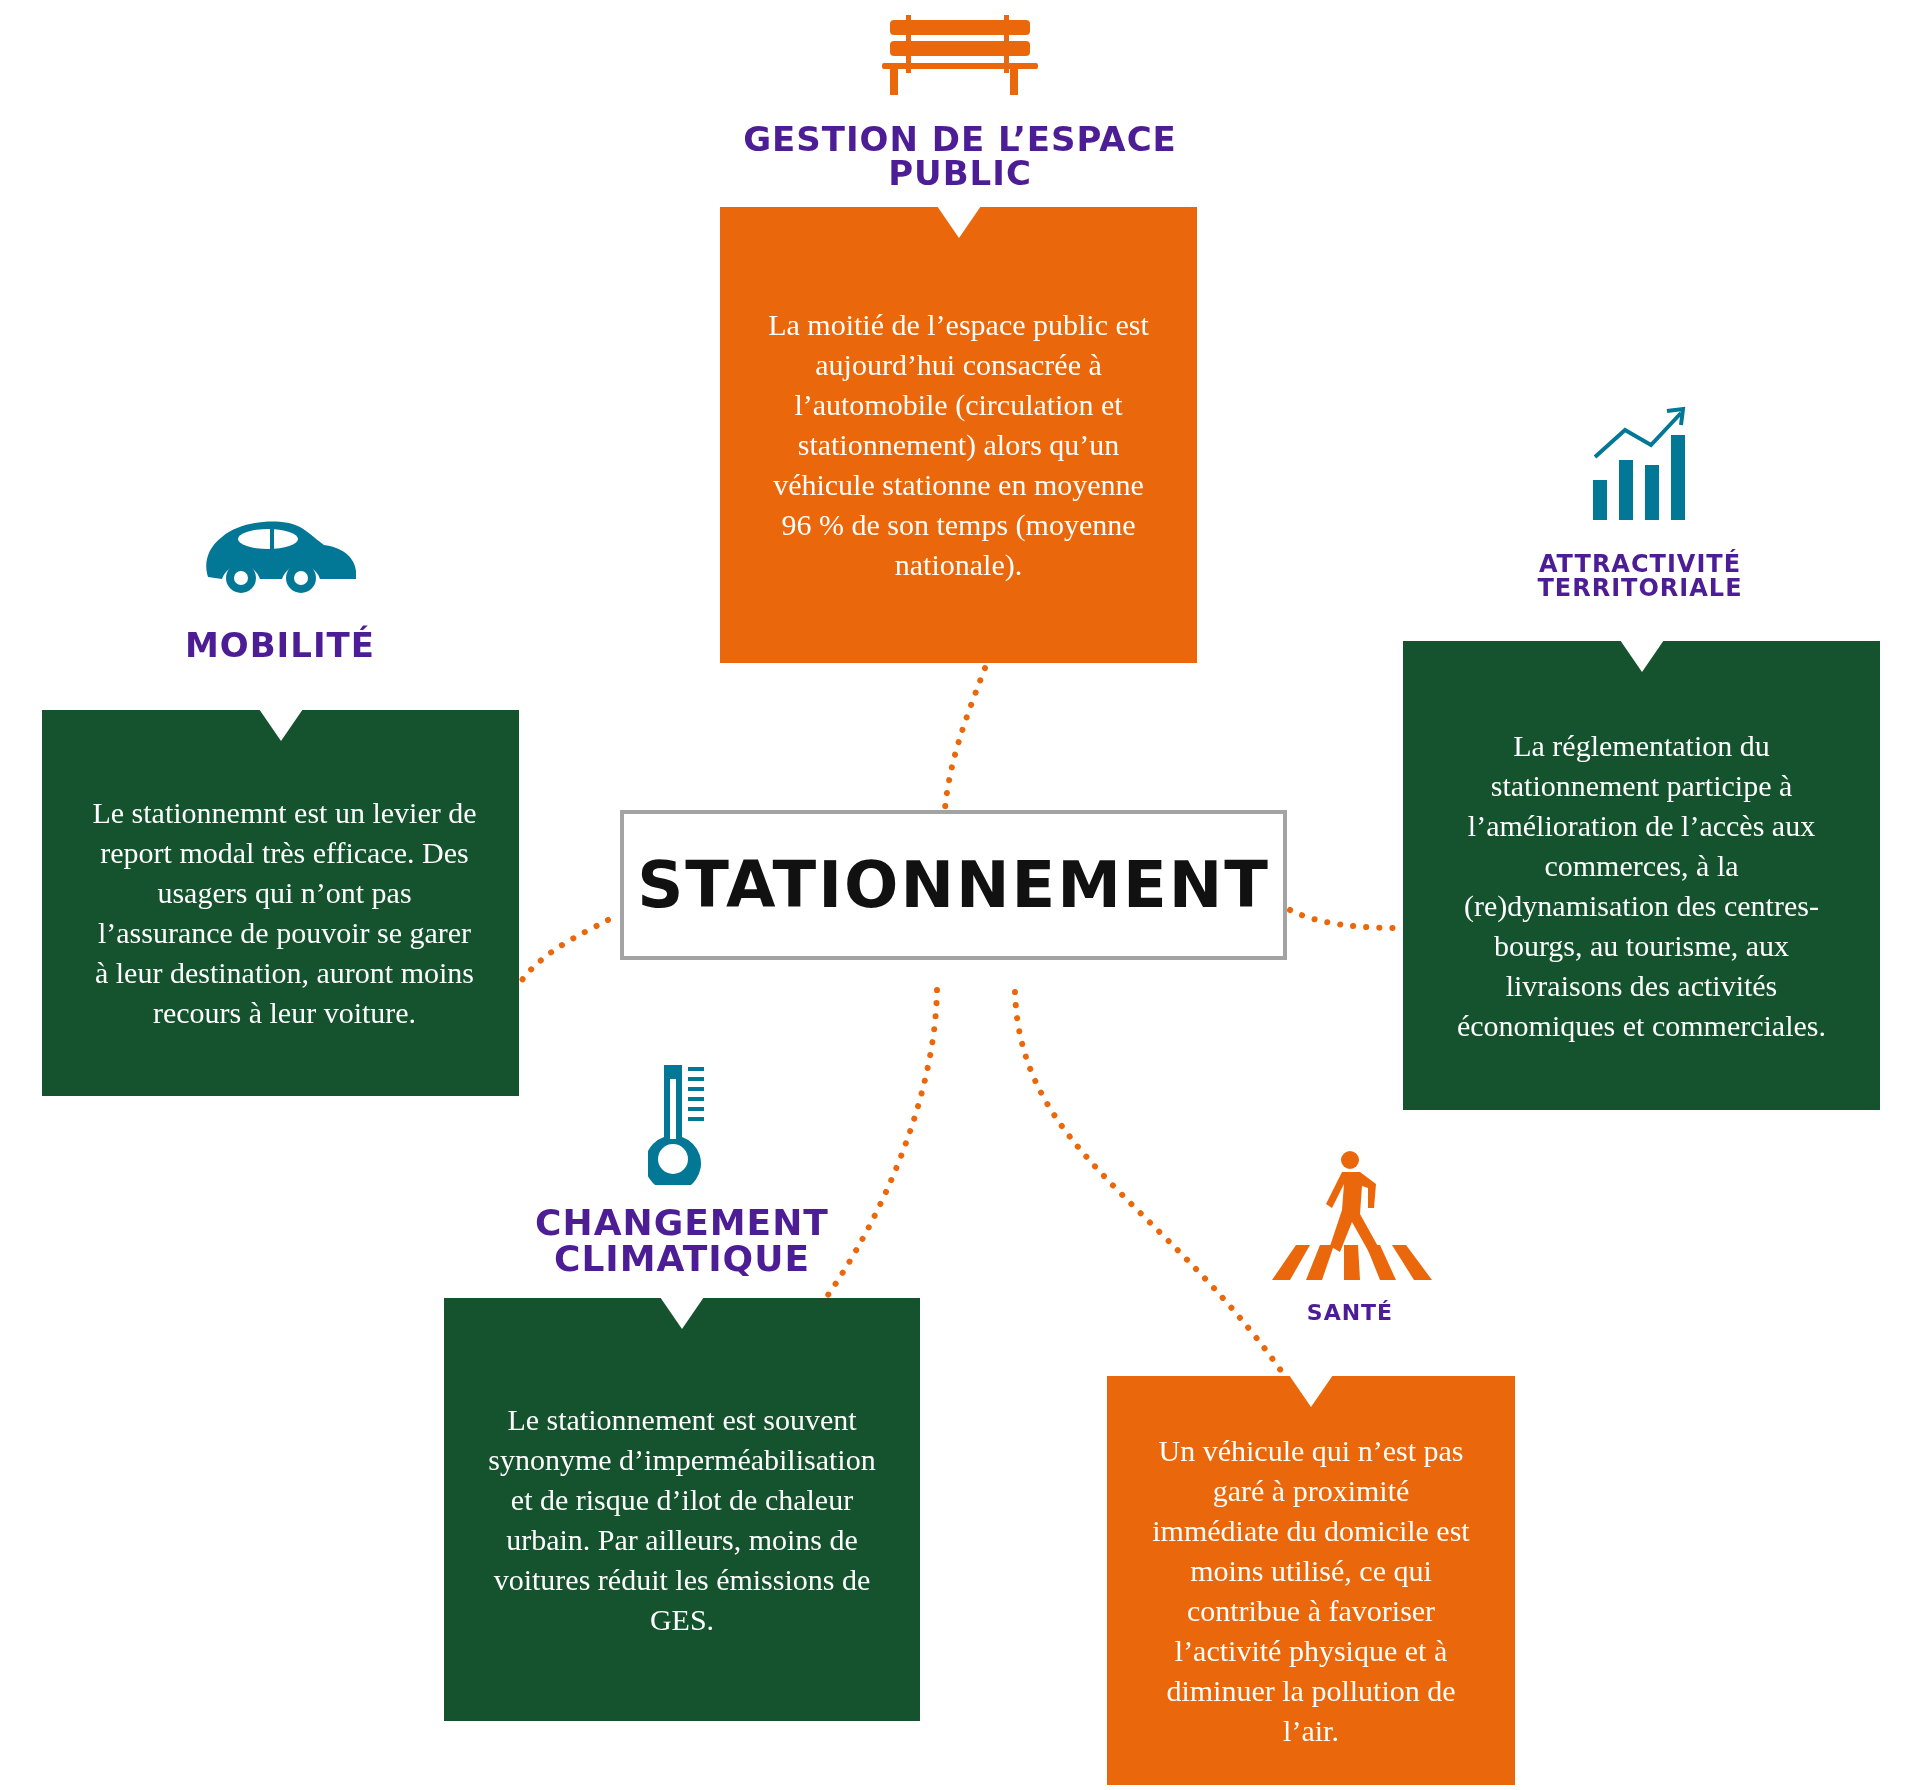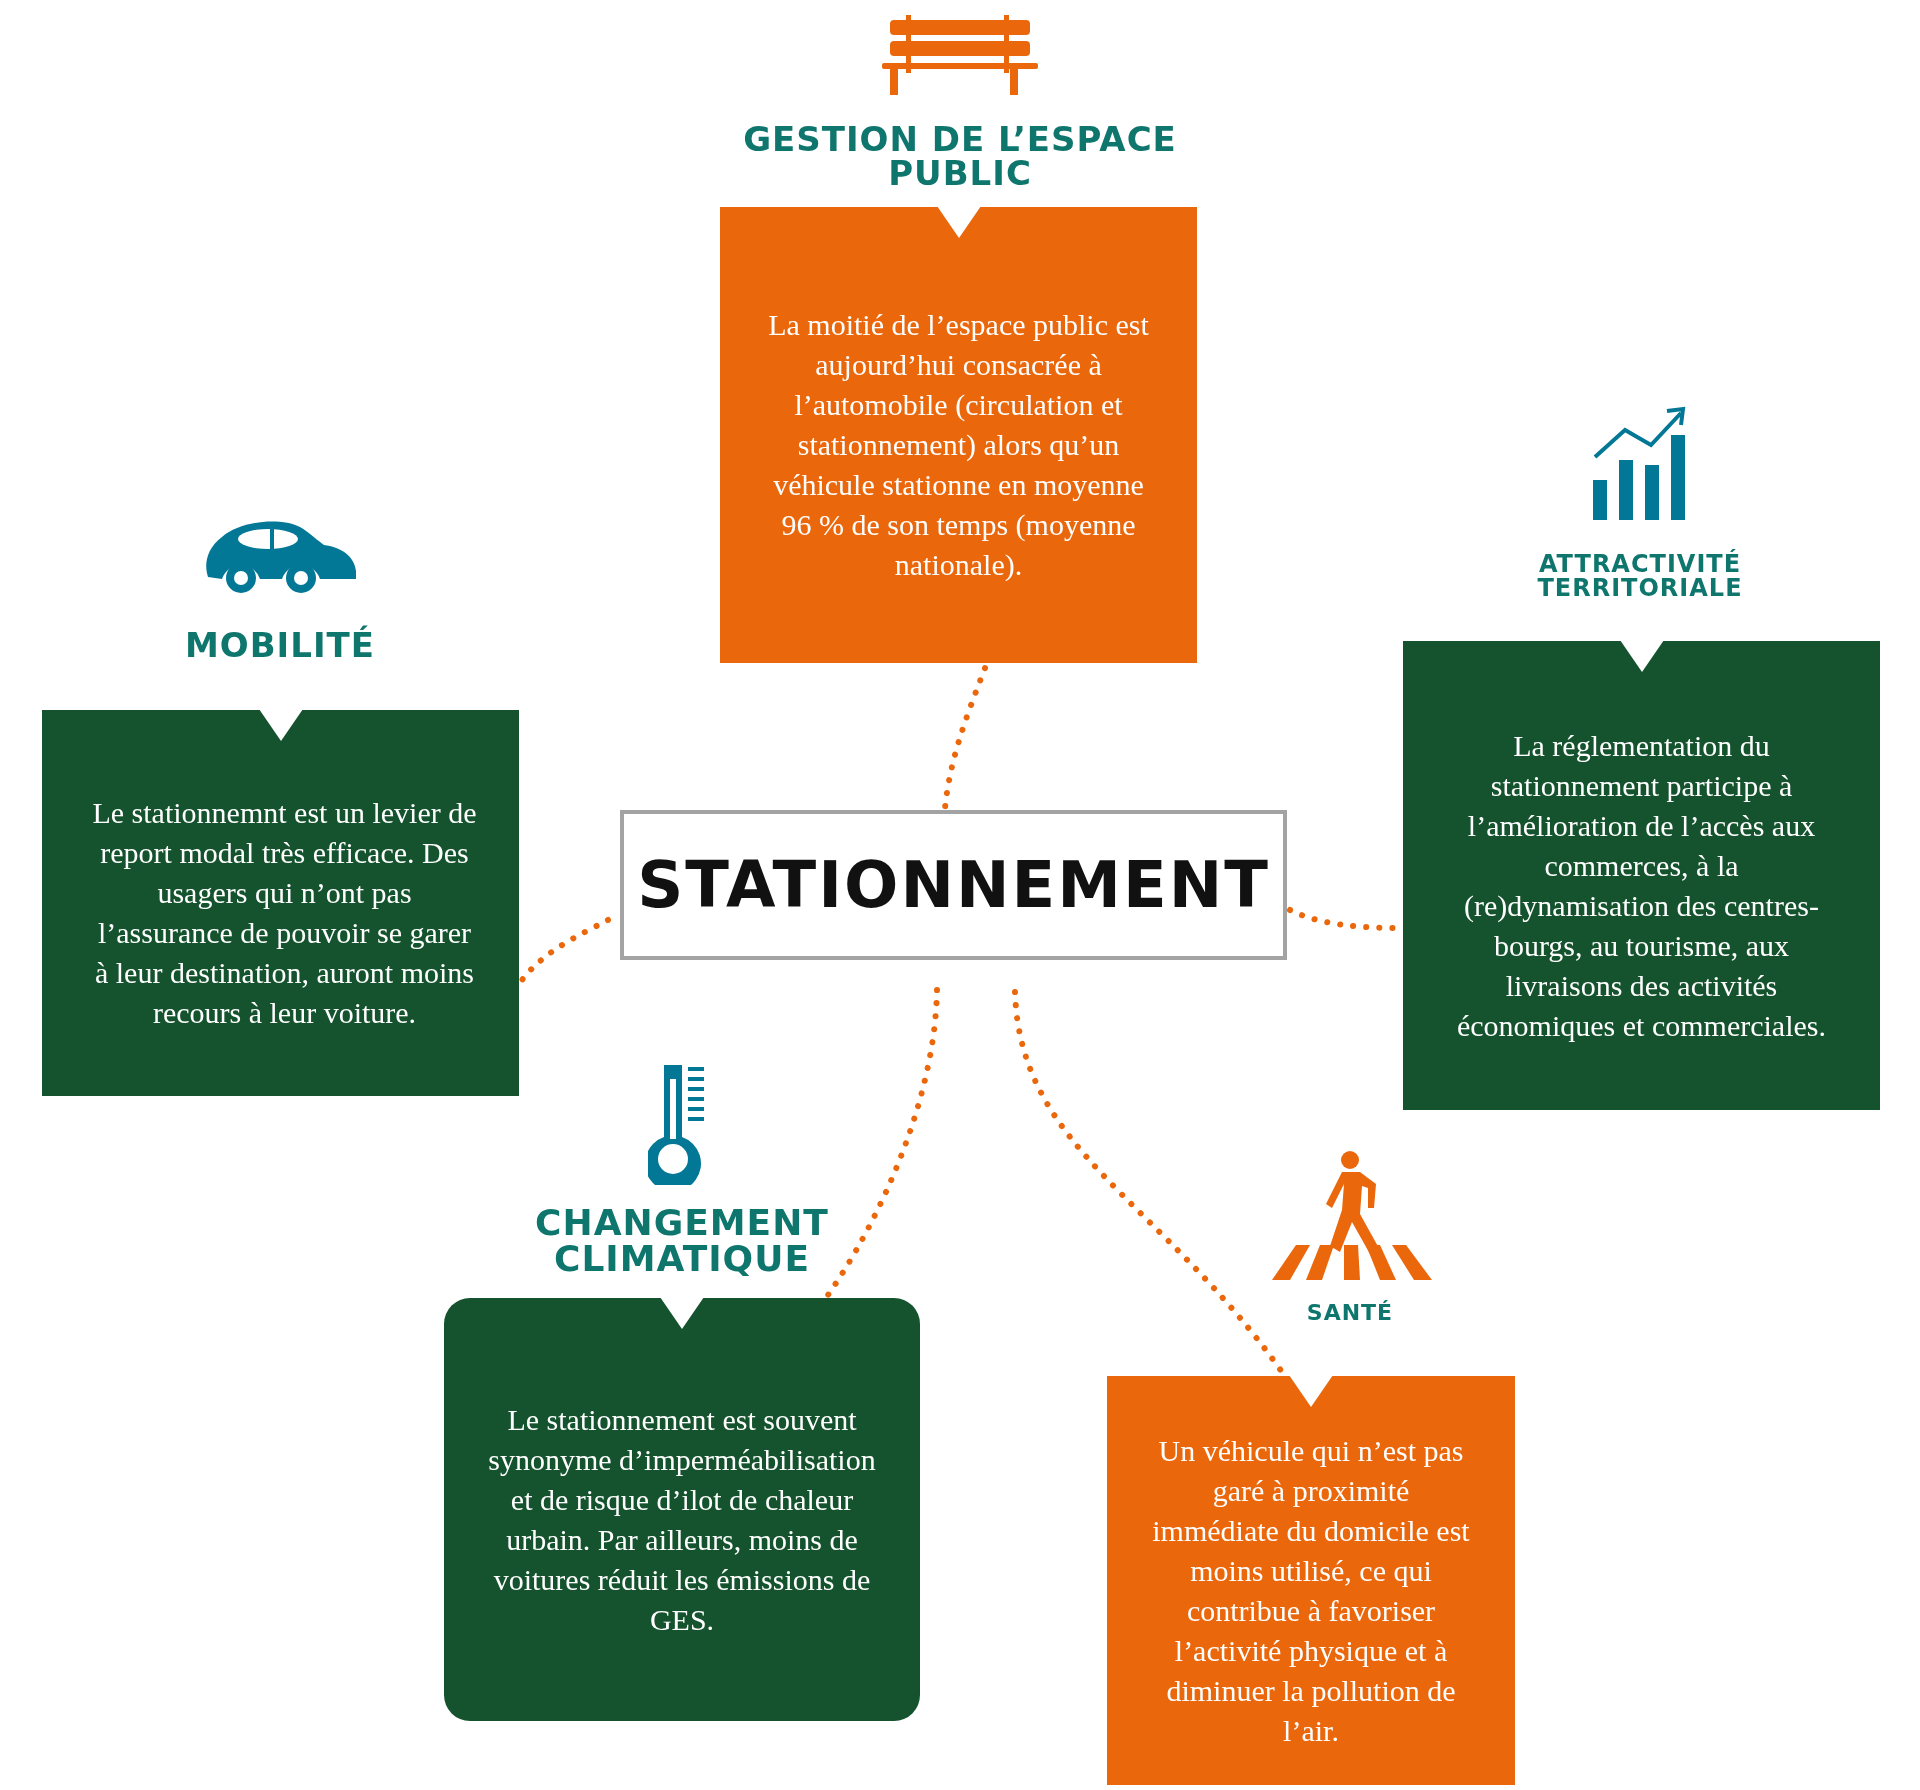--- a/index.html
+++ b/index.html
@@ -1,18 +1,18 @@
 <!DOCTYPE html>
 <html><head>
 <meta charset="utf-8">
 <style>
   html, body { margin:0; padding:0; background:#ffffff; }
   body { width:1920px; height:1790px; position:relative; overflow:hidden; font-family:"DejaVu Sans", sans-serif; }
   .abs { position:absolute; }
-  .title { position:absolute; text-align:center; font-family:"DejaVu Sans", sans-serif; font-weight:bold; color:#0f766e; text-transform:uppercase; letter-spacing:1px; line-height:1.0; }
+  .title { position:absolute; text-align:center; font-family:"DejaVu Sans", sans-serif; font-weight:bold; color:#4c1d95; text-transform:uppercase; letter-spacing:1px; line-height:1.0; }
   .box { position:absolute; box-sizing:border-box; color:#fff; text-align:center; display:flex; align-items:center; justify-content:center; padding:40px 40px 20px 40px; font-family:Liberation Serif, serif; font-size:30px; line-height:40px; }
   .box.teal { background:#14532d; }
   .box.orange { background:#EA670B; }
   .notch { position:absolute; top:-1px; left:50%; width:0; height:0; margin-left:-22px; border-left:22px solid transparent; border-right:22px solid transparent; border-top:32px solid #ffffff; }
   .box p { margin:0; white-space:pre-line; }
   .center-box { position:absolute; left:620px; top:810px; width:667px; height:150px; box-sizing:border-box; border:4px solid #a3a3a3; display:flex; align-items:center; justify-content:center; font-family:"DejaVu Sans", sans-serif; font-weight:bold; font-size:64px; letter-spacing:2px; color:#111; }
   svg.links { position:absolute; left:0; top:0; }
 </style>
 </head>
 <body>
@@ -88,21 +88,21 @@
   <g fill="#037896">
     <rect x="40" y="2" width="16" height="4"></rect>
       <rect x="40" y="12" width="16" height="4"></rect>
     <rect x="40" y="22" width="16" height="4"></rect>
       <rect x="40" y="32" width="16" height="4"></rect>
     <rect x="40" y="42" width="16" height="4"></rect>
       <rect x="40" y="52" width="16" height="4"></rect>
   </g>
 </svg>
 <div class="title" style="left:482px;top:1205px;width:400px;font-size:36px;">CHANGEMENT CLIMATIQUE</div>
-<div class="box teal" style="left:444px;top:1298px;width:476px;height:423px;border-radius:26px;">
+<div class="box teal" style="left:444px;top:1298px;width:476px;height:423px;">
   <span class="notch"></span>
   <p>Le stationnement est souvent synonyme d’imperméabilisation et de risque d’ilot de chaleur urbain. Par ailleurs, moins de voitures réduit les émissions de GES.</p>
 </div>
 
 <svg class="abs" style="left:1272px;top:1150px" width="160" height="130" viewBox="0 0 160 130">
   <g fill="#EA670B">
     <circle cx="78" cy="10" r="9"></circle>
     <path d="M70 22 L 88 22 L 104 34 L 102 58 L 96 58 L 96 38 L 90 36 L 88 64 L 108 100 L 98 104 L 80 72 L 68 102 L 58 96 L 70 60 L 72 34 L 60 58 L 54 54 Z"></path>
     <polygon points="0,130 18,130 38,95 24,95"></polygon>
     <polygon points="34,130 50,130 62,95 48,95"></polygon>

